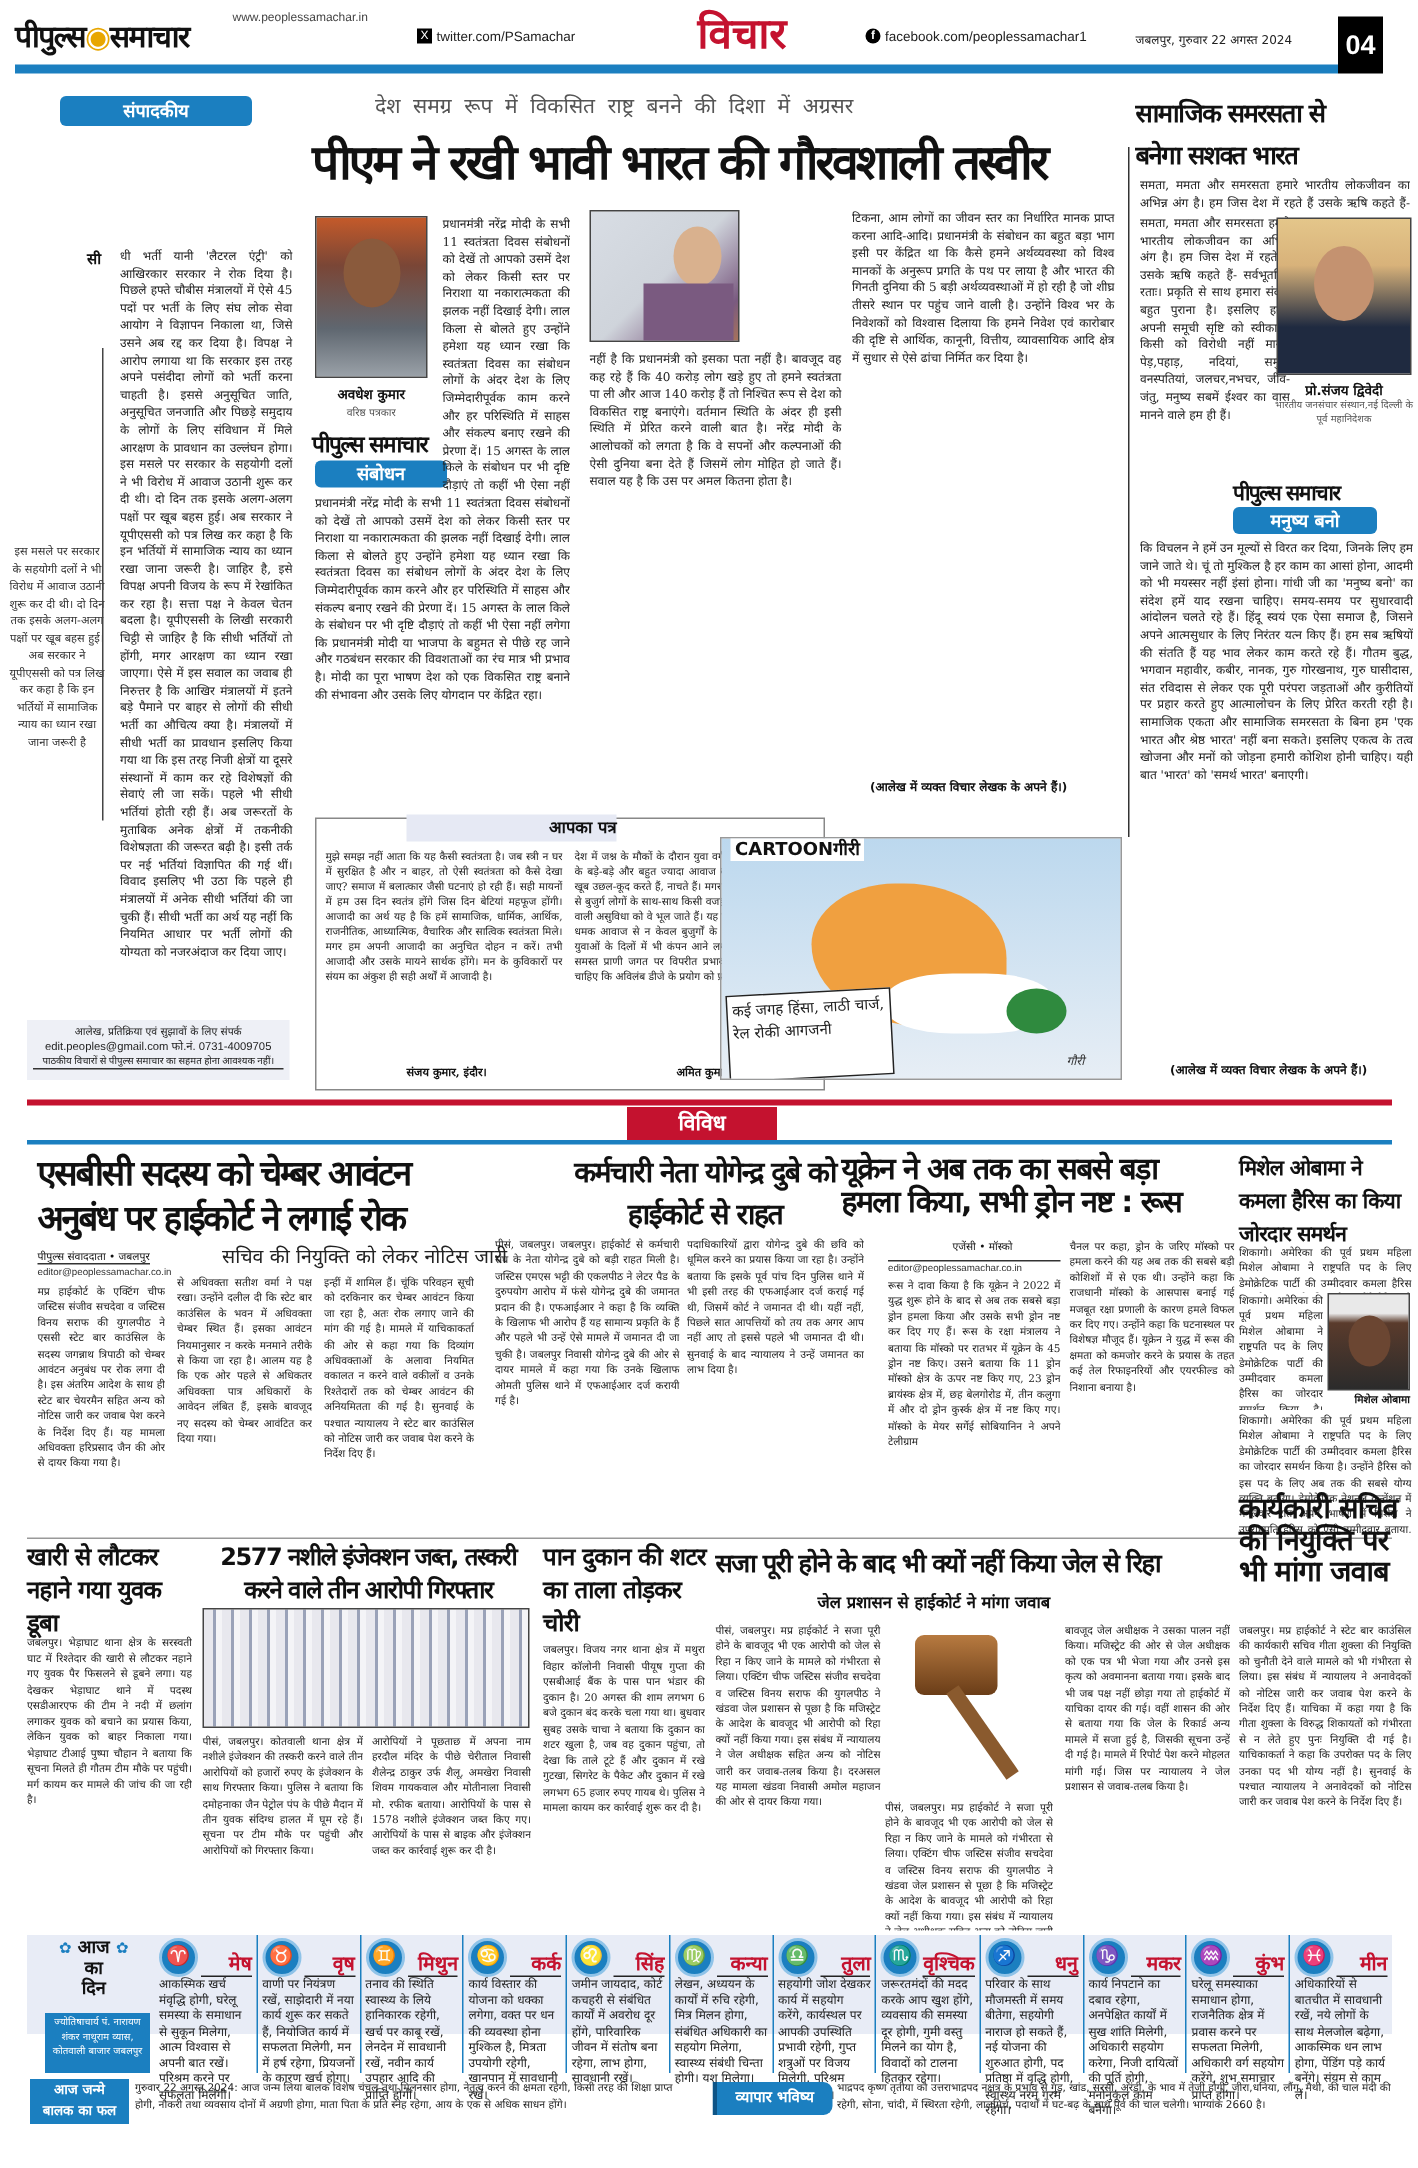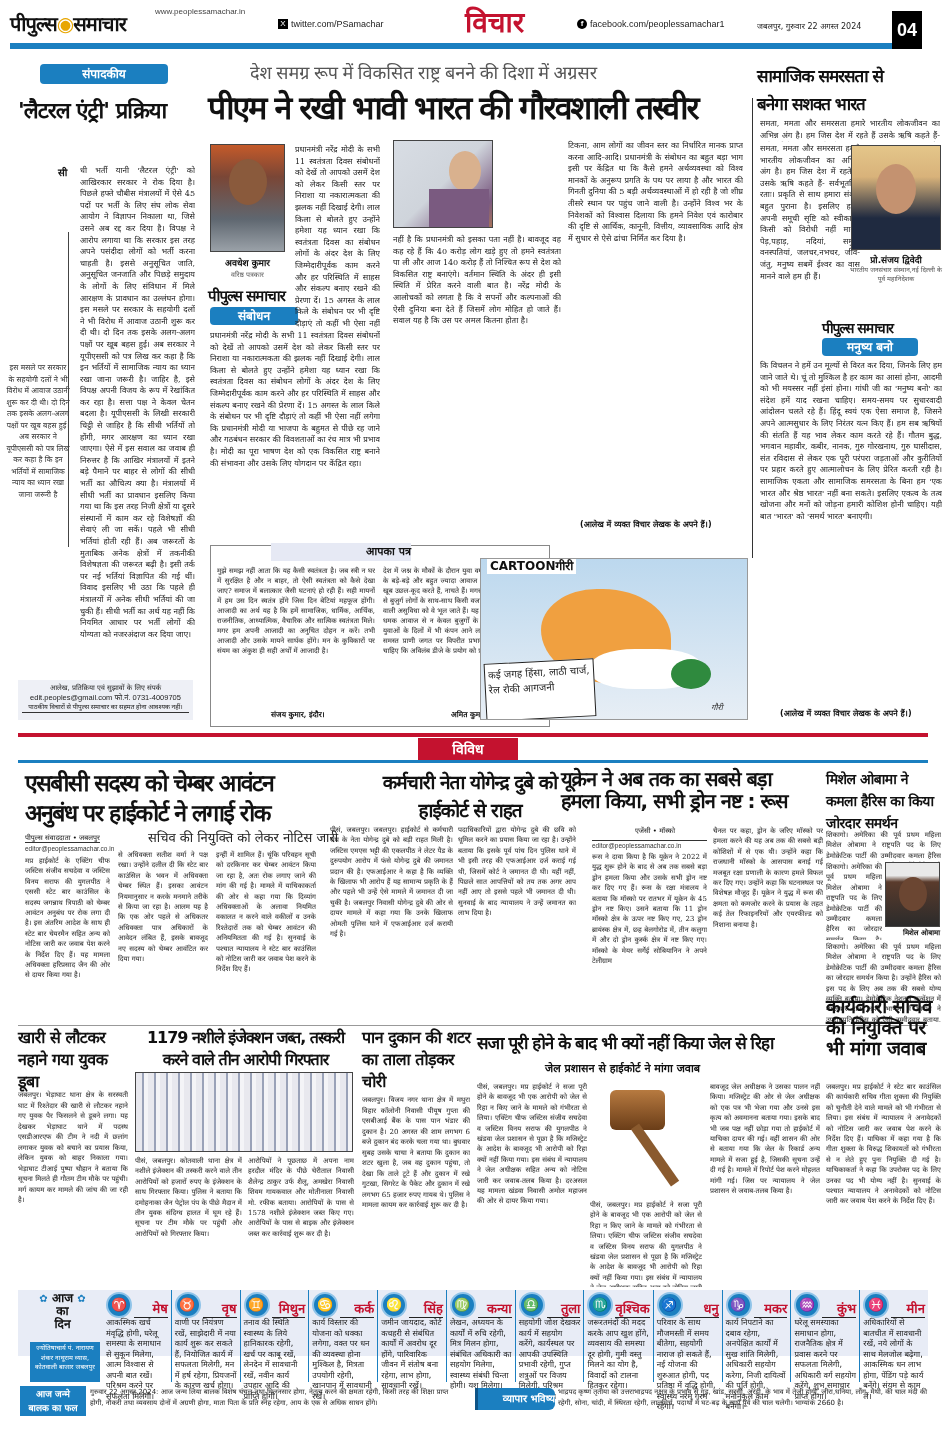--- a/index.html
+++ b/index.html
@@ -43,36 +43,35 @@
     <span style="display:inline-block;width:10px;height:10px;border-radius:50%;background:#000;color:#fff;font-size:8px;line-height:10px;text-align:center;font-weight:bold">f</span>
     <span>facebook.com/peoplessamachar1</span>
   </div>
   <div class="abs" style="left:757px;top:20px;font-size:8px;color:#222;font-family:'DejaVu Sans',sans-serif">जबलपुर, गुरुवार 22 अगस्त 2024</div>
   <div class="abs pgno" style="left:892px;top:11px;width:30px;height:38px">04</div>
   <div class="abs blueline" style="left:10px;top:43px;width:882px;height:6px"></div>
 </div>
 
 <div class="abs tag-blue" style="left:40px;top:64px;width:128px;height:20px;font-size:12px;line-height:20px">संपादकीय</div>
 <div class="abs hd" style="left:18px;top:96px;width:190px;font-size:22px;line-height:30px">
-  <div>'लैटरल एंट्री' प्रक्रिया</div>
 </div>
 <div class="abs" style="left:58px;top:165px;font-size:10px;font-weight:bold">सी</div>
 <div class="abs body-text" style="left:80px;top:165px;width:115px;height:515px">धी भर्ती यानी 'लैटरल एंट्री' को आखिरकार सरकार ने रोक दिया है। पिछले हफ्ते चौबीस मंत्रालयों में ऐसे 45 पदों पर भर्ती के लिए संघ लोक सेवा आयोग ने विज्ञापन निकाला था, जिसे उसने अब रद्द कर दिया है। विपक्ष ने आरोप लगाया था कि सरकार इस तरह अपने पसंदीदा लोगों को भर्ती करना चाहती है। इससे अनुसूचित जाति, अनुसूचित जनजाति और पिछड़े समुदाय के लोगों के लिए संविधान में मिले आरक्षण के प्रावधान का उल्लंघन होगा। इस मसले पर सरकार के सहयोगी दलों ने भी विरोध में आवाज उठानी शुरू कर दी थी। दो दिन तक इसके अलग-अलग पक्षों पर खूब बहस हुई। अब सरकार ने यूपीएससी को पत्र लिख कर कहा है कि इन भर्तियों में सामाजिक न्याय का ध्यान रखा जाना जरूरी है। जाहिर है, इसे विपक्ष अपनी विजय के रूप में रेखांकित कर रहा है। सत्ता पक्ष ने केवल चेतन बदला है। यूपीएससी के लिखी सरकारी चिट्ठी से जाहिर है कि सीधी भर्तियों तो होंगी, मगर आरक्षण का ध्यान रखा जाएगा। ऐसे में इस सवाल का जवाब ही निरुत्तर है कि आखिर मंत्रालयों में इतने बड़े पैमाने पर बाहर से लोगों की सीधी भर्ती का औचित्य क्या है। मंत्रालयों में सीधी भर्ती का प्रावधान इसलिए किया गया था कि इस तरह निजी क्षेत्रों या दूसरे संस्थानों में काम कर रहे विशेषज्ञों की सेवाएं ली जा सकें। पहले भी सीधी भर्तियां होती रही हैं। अब जरूरतों के मुताबिक अनेक क्षेत्रों में तकनीकी विशेषज्ञता की जरूरत बढ़ी है। इसी तर्क पर नई भर्तियां विज्ञापित की गई थीं। विवाद इसलिए भी उठा कि पहले ही मंत्रालयों में अनेक सीधी भर्तियां की जा चुकी हैं। सीधी भर्ती का अर्थ यह नहीं कि नियमित आधार पर भर्ती लोगों की योग्यता को नजरअंदाज कर दिया जाए।</div>
 <div class="abs body-text" style="left:6px;top:362px;width:64px;height:190px;font-size:7.5px;line-height:11.5px;text-align:center;color:#333">इस मसले पर सरकार के सहयोगी दलों ने भी विरोध में आवाज उठानी शुरू कर दी थी। दो दिन तक इसके अलग-अलग पक्षों पर खूब बहस हुई। अब सरकार ने यूपीएससी को पत्र लिख कर कहा है कि इन भर्तियों में सामाजिक न्याय का ध्यान रखा जाना जरूरी है</div>
 <div class="abs" style="left:68px;top:232px;width:1px;height:315px;background:#444"></div>
 <div class="abs box-grey" style="left:18px;top:680px;width:175px;height:40px;padding:3px 4px;text-align:center">
   <div style="font-size:7px;color:#222;font-family:'DejaVu Sans',sans-serif">आलेख, प्रतिक्रिया एवं सुझावों के लिए संपर्क</div>
   <div style="font-size:7.5px;color:#222;font-family:'Liberation Sans',sans-serif">
     <span>edit.peoples@gmail.com</span>
     <span>फो.नं. 0731-4009705</span>
   </div>
   <div style="font-size:6.5px;color:#222;font-family:Liberation Serif, serif;border-bottom:1px solid #333;padding-bottom:1px">पाठकीय विचारों से पीपुल्स समाचार का सहमत होना आवश्यक नहीं।</div>
 </div>
 
-<div class="abs" style="left:250px;top:60px;width:520px;font-size:18px;color:#555;font-family:Liberation Serif, serif;white-space:nowrap">देश समग्र रूप में विकसित राष्ट्र बनने की दिशा में अग्रसर</div>
+<div class="abs" style="left:250px;top:60px;width:520px;font-size:14px;color:#555;font-family:Liberation Mono, monospace;white-space:nowrap">देश समग्र रूप में विकसित राष्ट्र बनने की दिशा में अग्रसर</div>
 <div class="abs hd" style="left:208px;top:88px;width:535px;font-size:32px;line-height:40px;white-space:nowrap;letter-spacing:-2px">पीएम ने रखी भावी भारत की गौरवशाली तस्वीर</div>
 
 <div class="abs photo" style="left:210px;top:144px;width:75px;height:108px;background:linear-gradient(180deg,#c45a2a 0%,#7a4636 30%,#5f6770 70%,#9aa1a8 100%)">
   <div style="position:absolute;left:18px;top:14px;width:38px;height:46px;border-radius:50%;background:#8a5a3c"></div>
 </div>
 <div class="abs" style="left:210px;top:256px;width:75px;text-align:center;font-size:9px;font-weight:bold;font-family:'DejaVu Sans',sans-serif">अवधेश कुमार</div>
 <div class="abs" style="left:210px;top:270px;width:75px;text-align:center;font-size:7px;color:#555">वरिष्ठ पत्रकार</div>
 <div class="abs logo" style="left:208px;top:285px;font-size:15px">
   <span>पीपुल्स समाचार</span>
 </div>
@@ -156,21 +155,21 @@
 <div class="abs" style="left:885px;top:928px;width:55px;text-align:right;font-size:7px;font-weight:bold;font-family:'DejaVu Sans',sans-serif">मिशेल ओबामा</div>
 <div class="abs body-text" style="left:826px;top:830px;width:115px;height:32px;font-size:7px;line-height:10.4px">शिकागो। अमेरिका की पूर्व प्रथम महिला मिशेल ओबामा ने राष्ट्रपति पद के लिए डेमोक्रेटिक पार्टी की उम्मीदवार कमला हैरिस का जोरदार समर्थन किया है। उन्होंने हैरिस को इस पद के लिए अब तक की सबसे योग्य व्यक्ति बताया। डेमोक्रेटिक नेशनल कन्वेंशन में मंगलवार रात अपने भाषण में मिशेल ने उपराष्ट्रपति हैरिस को ऐसी उम्मीदवार बताया, जिन्होंने मध्यमवर्गीय पृष्ठभूमि से आकर अपना रास्ता बनाया है।</div>
 <div class="abs body-text" style="left:826px;top:862px;width:56px;height:78px;font-size:7px;line-height:10.4px">शिकागो। अमेरिका की पूर्व प्रथम महिला मिशेल ओबामा ने राष्ट्रपति पद के लिए डेमोक्रेटिक पार्टी की उम्मीदवार कमला हैरिस का जोरदार समर्थन किया है। उन्होंने हैरिस को इस पद के लिए अब तक की सबसे योग्य व्यक्ति बताया। डेमोक्रेटिक नेशनल कन्वेंशन में मंगलवार रात अपने भाषण में मिशेल ने उपराष्ट्रपति हैरिस को ऐसी उम्मीदवार बताया, जिन्होंने मध्यमवर्गीय पृष्ठभूमि से आकर अपना रास्ता बनाया है।</div>
 <div class="abs body-text" style="left:826px;top:942px;width:115px;height:80px;font-size:7px;line-height:10.4px">शिकागो। अमेरिका की पूर्व प्रथम महिला मिशेल ओबामा ने राष्ट्रपति पद के लिए डेमोक्रेटिक पार्टी की उम्मीदवार कमला हैरिस का जोरदार समर्थन किया है। उन्होंने हैरिस को इस पद के लिए अब तक की सबसे योग्य व्यक्ति बताया। डेमोक्रेटिक नेशनल कन्वेंशन में मंगलवार रात अपने भाषण में मिशेल ने उपराष्ट्रपति हैरिस को ऐसी उम्मीदवार बताया, जिन्होंने मध्यमवर्गीय पृष्ठभूमि से आकर अपना रास्ता बनाया है।</div>
 
 <div class="abs" style="left:18px;top:1025px;width:910px;height:1px;background:#999"></div>
 
 <div class="abs hd" style="left:18px;top:1027px;width:110px;font-size:16px;line-height:22px;letter-spacing:-0.5px">खारी से लौटकर नहाने गया युवक डूबा</div>
 <div class="abs body-text" style="left:18px;top:1090px;width:110px;height:195px;font-size:7px;line-height:10.5px">जबलपुर। भेड़ाघाट थाना क्षेत्र के सरस्वती घाट में रिश्तेदार की खारी से लौटकर नहाने गए युवक पैर फिसलने से डूबने लगा। यह देखकर भेड़ाघाट थाने में पदस्थ एसडीआरएफ की टीम ने नदी में छलांग लगाकर युवक को बचाने का प्रयास किया, लेकिन युवक को बाहर निकाला गया। भेड़ाघाट टीआई पुष्पा चौहान ने बताया कि सूचना मिलते ही गौतम टीम मौके पर पहुंची। मर्ग कायम कर मामले की जांच की जा रही है।</div>
 
-<div class="abs hd" style="left:133px;top:1027px;width:225px;font-size:16px;line-height:22px;text-align:center;letter-spacing:-1px">1179 नशीले इंजेक्शन जब्त, तस्करी करने वाले तीन आरोपी गिरफ्तार</div>
+<div class="abs hd" style="left:133px;top:1027px;width:225px;font-size:16px;line-height:22px;text-align:center;letter-spacing:-1px">2577 नशीले इंजेक्शन जब्त, तस्करी करने वाले तीन आरोपी गिरफ्तार</div>
 <div class="abs photo" style="left:135px;top:1072px;width:218px;height:80px;background:repeating-linear-gradient(90deg,#e8e8ee 0 6px,#9aa2b8 6px 8px,#f4f4f7 8px 12px)"></div>
 <div class="abs body-text" style="left:135px;top:1156px;width:107px;height:130px;font-size:7px;line-height:10.4px">पीसं, जबलपुर। कोतवाली थाना क्षेत्र में नशीले इंजेक्शन की तस्करी करने वाले तीन आरोपियों को हजारों रुपए के इंजेक्शन के साथ गिरफ्तार किया। पुलिस ने बताया कि दमोहनाका जैन पेट्रोल पंप के पीछे मैदान में तीन युवक संदिग्ध हालत में घूम रहे हैं। सूचना पर टीम मौके पर पहुंची और आरोपियों को गिरफ्तार किया।</div>
 <div class="abs body-text" style="left:248px;top:1156px;width:106px;height:130px;font-size:7px;line-height:10.4px">आरोपियों ने पूछताछ में अपना नाम हरदौल मंदिर के पीछे चेरीताल निवासी शैलेन्द्र ठाकुर उर्फ शैलू, अमखेरा निवासी शिवम गायकवाल और मोतीनाला निवासी मो. रफीक बताया। आरोपियों के पास से 1578 नशीले इंजेक्शन जब्त किए गए। आरोपियों के पास से बाइक और इंजेक्शन जब्त कर कार्रवाई शुरू कर दी है।</div>
 
 <div class="abs hd" style="left:362px;top:1027px;width:110px;font-size:16px;line-height:22px;letter-spacing:-0.5px">पान दुकान की शटर का ताला तोड़कर चोरी</div>
 <div class="abs body-text" style="left:362px;top:1095px;width:108px;height:190px;font-size:7px;line-height:10.5px">जबलपुर। विजय नगर थाना क्षेत्र में मथुरा विहार कॉलोनी निवासी पीयूष गुप्ता की एसबीआई बैंक के पास पान भंडार की दुकान है। 20 अगस्त की शाम लगभग 6 बजे दुकान बंद करके चला गया था। बुधवार सुबह उसके चाचा ने बताया कि दुकान का शटर खुला है, जब वह दुकान पहुंचा, तो देखा कि ताले टूटे हैं और दुकान में रखे गुटखा, सिगरेट के पैकेट और दुकान में रखे लगभग 65 हजार रुपए गायब थे। पुलिस ने मामला कायम कर कार्रवाई शुरू कर दी है।</div>
 
 <div class="abs hd" style="left:477px;top:1032px;width:340px;font-size:17px;line-height:22px;letter-spacing:-1px;white-space:nowrap">सजा पूरी होने के बाद भी क्यों नहीं किया जेल से रिहा</div>
 <div class="abs" style="left:545px;top:1060px;font-size:11px;font-weight:bold;font-family:'DejaVu Sans',sans-serif">जेल प्रशासन से हाईकोर्ट ने मांगा जवाब</div>
 <div class="abs body-text" style="left:477px;top:1082px;width:110px;height:205px;font-size:7px;line-height:10.4px">पीसं, जबलपुर। मप्र हाईकोर्ट ने सजा पूरी होने के बावजूद भी एक आरोपी को जेल से रिहा न किए जाने के मामले को गंभीरता से लिया। एक्टिंग चीफ जस्टिस संजीव सचदेवा व जस्टिस विनय सराफ की युगलपीठ ने खंडवा जेल प्रशासन से पूछा है कि मजिस्ट्रेट के आदेश के बावजूद भी आरोपी को रिहा क्यों नहीं किया गया। इस संबंध में न्यायालय ने जेल अधीक्षक सहित अन्य को नोटिस जारी कर जवाब-तलब किया है। दरअसल यह मामला खंडवा निवासी अमोल महाजन की ओर से दायर किया गया।</div>
@@ -281,14 +280,14 @@
     <div class="horo-text">अधिकारियों से बातचीत में सावधानी रखें, नये लोगों के साथ मेलजोल बढ़ेगा, आकस्मिक धन लाभ होगा, पेंडिंग पड़े कार्य बनेंगे। संयम से काम लें।</div>
   </div>
 </div>
 
 <div class="abs" style="left:20px;top:1386px;width:66px;height:30px;background:#1b7fc0;color:#fff;text-align:center;font-size:9px;font-weight:bold;font-family:'DejaVu Sans',sans-serif;line-height:14px;padding-top:1px">
   <div>आज जन्मे</div>
   <div>बालक का फल</div>
 </div>
 <div class="abs" style="left:90px;top:1387px;width:368px;font-size:7px;line-height:10.5px;color:#222;font-family:'DejaVu Sans',sans-serif;height:28px;overflow:hidden">गुरुवार 22 अगस्त 2024: आज जन्म लिया बालक विशेष चंचल तथा मिलनसार होगा, नेतृत्व करने की क्षमता रहेगी, किसी तरह की शिक्षा प्राप्त होगी, नौकरी तथा व्यवसाय दोनों में अग्रणी होगा, माता पिता के प्रति स्नेह रहेगा, आय के एक से अधिक साधन होंगे।</div>
 
-<div class="abs" style="left:475px;top:1388px;width:80px;height:22px;background:#1b7fc0;color:#fff;text-align:right;font-size:10px;font-weight:bold;font-family:'DejaVu Sans',sans-serif;line-height:22px;border-left:3px solid #0e5486;border-radius:0 6px 6px 0">व्यापार भविष्य</div>
+<div class="abs" style="left:475px;top:1388px;width:80px;height:22px;background:#1b7fc0;color:#fff;text-align:center;font-size:10px;font-weight:bold;font-family:'DejaVu Sans',sans-serif;line-height:22px;border-left:3px solid #0e5486;border-radius:0 6px 6px 0">व्यापार भविष्य</div>
 <div class="abs" style="left:558px;top:1387px;width:372px;font-size:7px;line-height:10.5px;color:#222;font-family:'DejaVu Sans',sans-serif;height:28px;overflow:hidden">भाद्रपद कृष्ण तृतीया को उत्तराभाद्रपद नक्षत्र के प्रभाव से गुड़, खांड, सरसों, अरंडी, के भाव में तेजी होगी, जीरा,धनिया, लौंग, मैथी, की चाल मंदी की रहेगी, सोना, चांदी, में स्थिरता रहेगी, लालमिर्च, पदार्थों में घट-बढ़ के साथ पूर्व की चाल चलेगी। भाग्यांक 2660 है।</div>
 
 </body></html>

